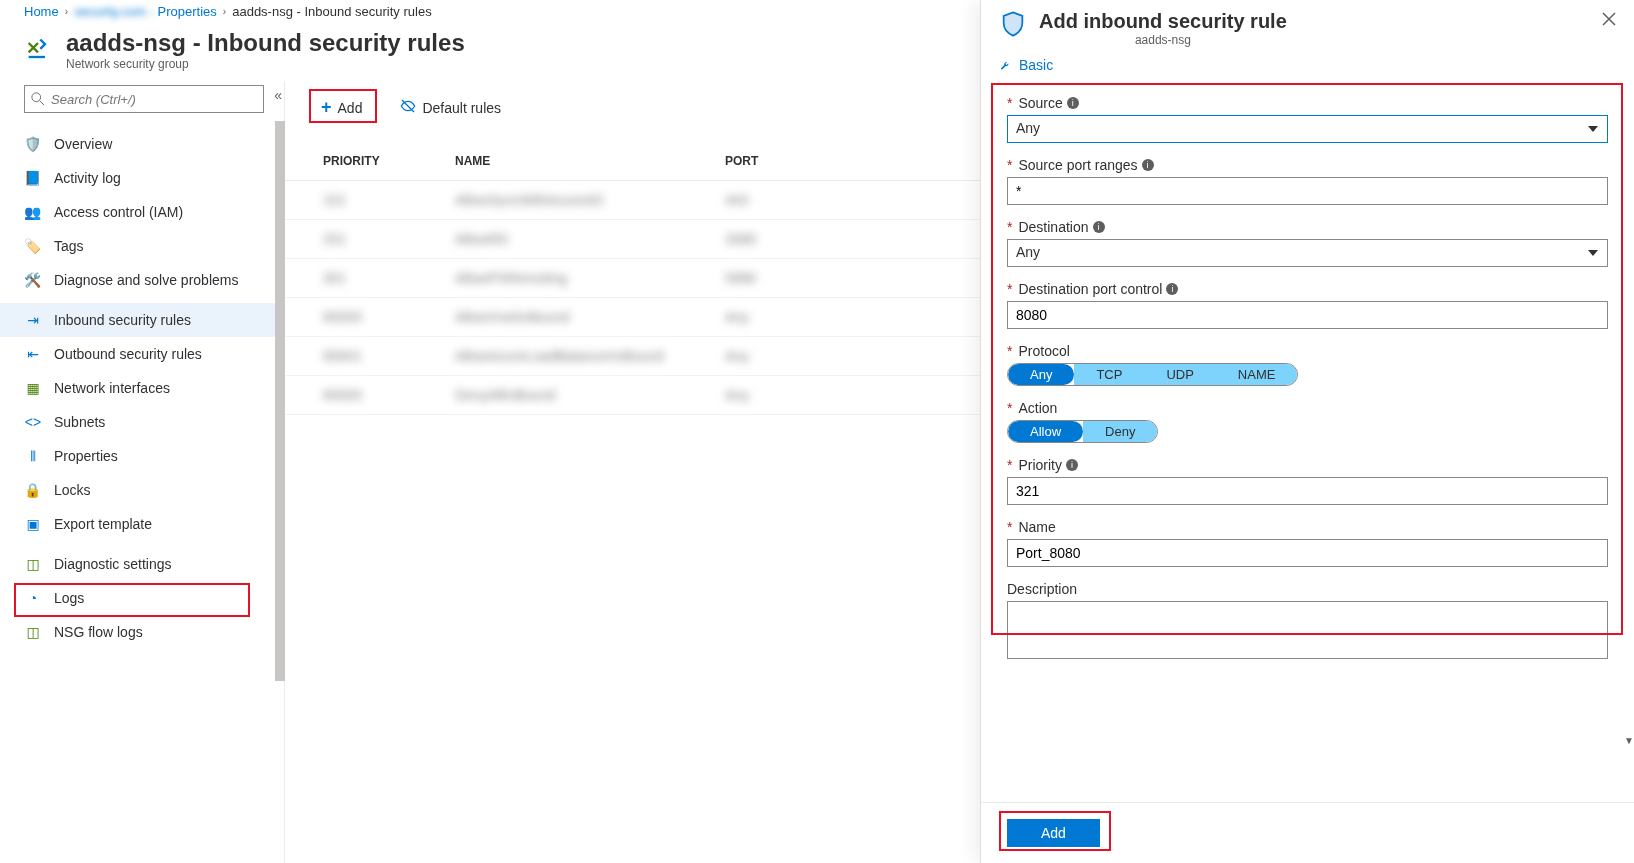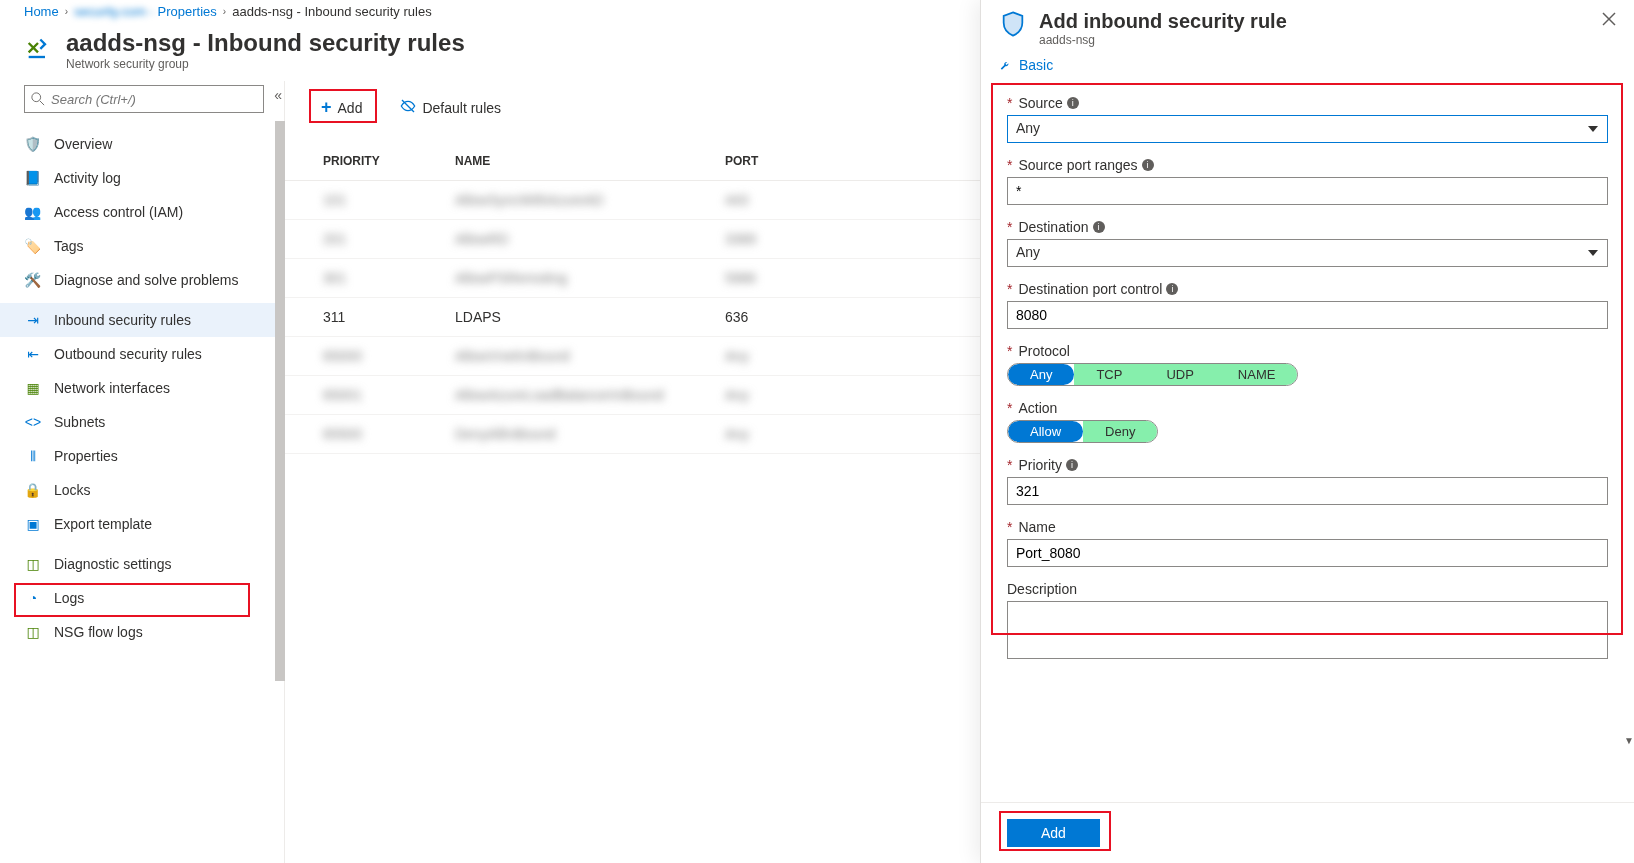--- a/index.html
+++ b/index.html
@@ -49,34 +49,34 @@
 .rules-table th { text-align: left; font-size: 12px; font-weight: 600; color: #323130; padding: 12px 20px; border-bottom: 1px solid #edebe9; }
 .rules-table td { font-size: 14px; color: #323130; padding: 11px 20px; border-bottom: 1px solid #f3f2f1; }
 .rules-table tr.blur td span { filter: blur(4px); color: #808080; }
 .rules-table th:first-child, .rules-table td:first-child { padding-left: 38px; width: 150px; }
 .rules-table th:nth-child(2), .rules-table td:nth-child(2) { width: 270px; }
 
 
 .panel { position: absolute; top: 0; right: 0; width: 654px; height: 863px; background: #fff; border-left: 1px solid #e1dfdd; box-shadow: -4px 0 20px rgba(0,0,0,0.08); display: flex; flex-direction: column; }
 .panel-header { display: flex; align-items: flex-start; padding: 10px 18px 4px 18px; gap: 12px; }
 .panel-header .ph-title { font-size: 20px; font-weight: 600; }
-.panel-header .ph-sub { font-size: 12px; color: #605e5c; }
+.panel-header .ph-sub { font-size: 12px; color: #605e5c; text-align: center; }
 .panel-header .close { margin-left: auto; font-size: 18px; color: #605e5c; cursor: pointer; }
 .panel-sub { padding: 6px 18px 10px 18px; display: flex; align-items: center; gap: 6px; color: #0078d4; font-size: 14px; cursor: pointer; }
 
 .panel-body { flex: 1; overflow: hidden; padding: 12px 26px 0 26px; position: relative; }
 .form-row { margin-bottom: 14px; }
 .form-label { font-size: 14px; color: #323130; margin-bottom: 4px; display: flex; align-items: center; gap: 4px; }
 .req { color: #a4262c; margin-right: 2px; }
 .info-ico { width: 12px; height: 12px; background: #605e5c; border-radius: 50%; color: #fff; font-size: 9px; display: inline-flex; align-items: center; justify-content: center; }
 .form-select, .form-input, .form-textarea { width: 100%; border: 1px solid #8a8886; font-size: 14px; padding: 4px 8px; height: 28px; outline: none; background: #fff; }
 .form-select.focused { border-color: #0078d4; }
 .form-textarea { height: 58px; resize: none; }
 .pill-group { display: flex; border: 1px solid #8a8886; border-radius: 14px; overflow: hidden; width: fit-content; }
-.pill { padding: 3px 22px; font-size: 13px; cursor: pointer; background: #86efac; }
+.pill { padding: 3px 22px; font-size: 13px; cursor: pointer; background: #7dd3fc; }
 .pill.active { background: #0078d4; color: #fff; border-radius: 14px; }
 
 .red-box.form-highlight { left: 10px; top: 0px; width: 632px; height: 552px; }
 
 .panel-footer { padding: 16px 26px; border-top: 1px solid #edebe9; position: relative; }
 .add-btn { background: #0078d4; color: #fff; border: none; padding: 6px 34px; font-size: 14px; cursor: pointer; }
 .red-box.addbtn-highlight { left: 18px; top: 8px; width: 112px; height: 40px; }
 
 .select-wrap { position: relative; }
 .select-wrap::after { content: ''; position: absolute; right: 10px; top: 11px; border-left: 5px solid transparent; border-right: 5px solid transparent; border-top: 6px solid #323130; }
@@ -247,25 +247,20 @@
           <tr class="blur">
             <td><span>201</span></td>
             <td><span>AllowRD</span></td>
             <td><span>3389</span></td>
           </tr>
           <tr class="blur">
             <td><span>301</span></td>
             <td><span>AllowPSRemoting</span></td>
             <td><span>5986</span></td>
           </tr>
-          <tr>
-            <td><span>311</span></td>
-            <td><span>LDAPS</span></td>
-            <td><span>636</span></td>
-          </tr>
           <tr class="blur">
             <td><span>65000</span></td>
             <td><span>AllowVnetInBound</span></td>
             <td><span>Any</span></td>
           </tr>
           <tr class="blur">
             <td><span>65001</span></td>
             <td><span>AllowAzureLoadBalancerInBound</span></td>
             <td><span>Any</span></td>
           </tr>

